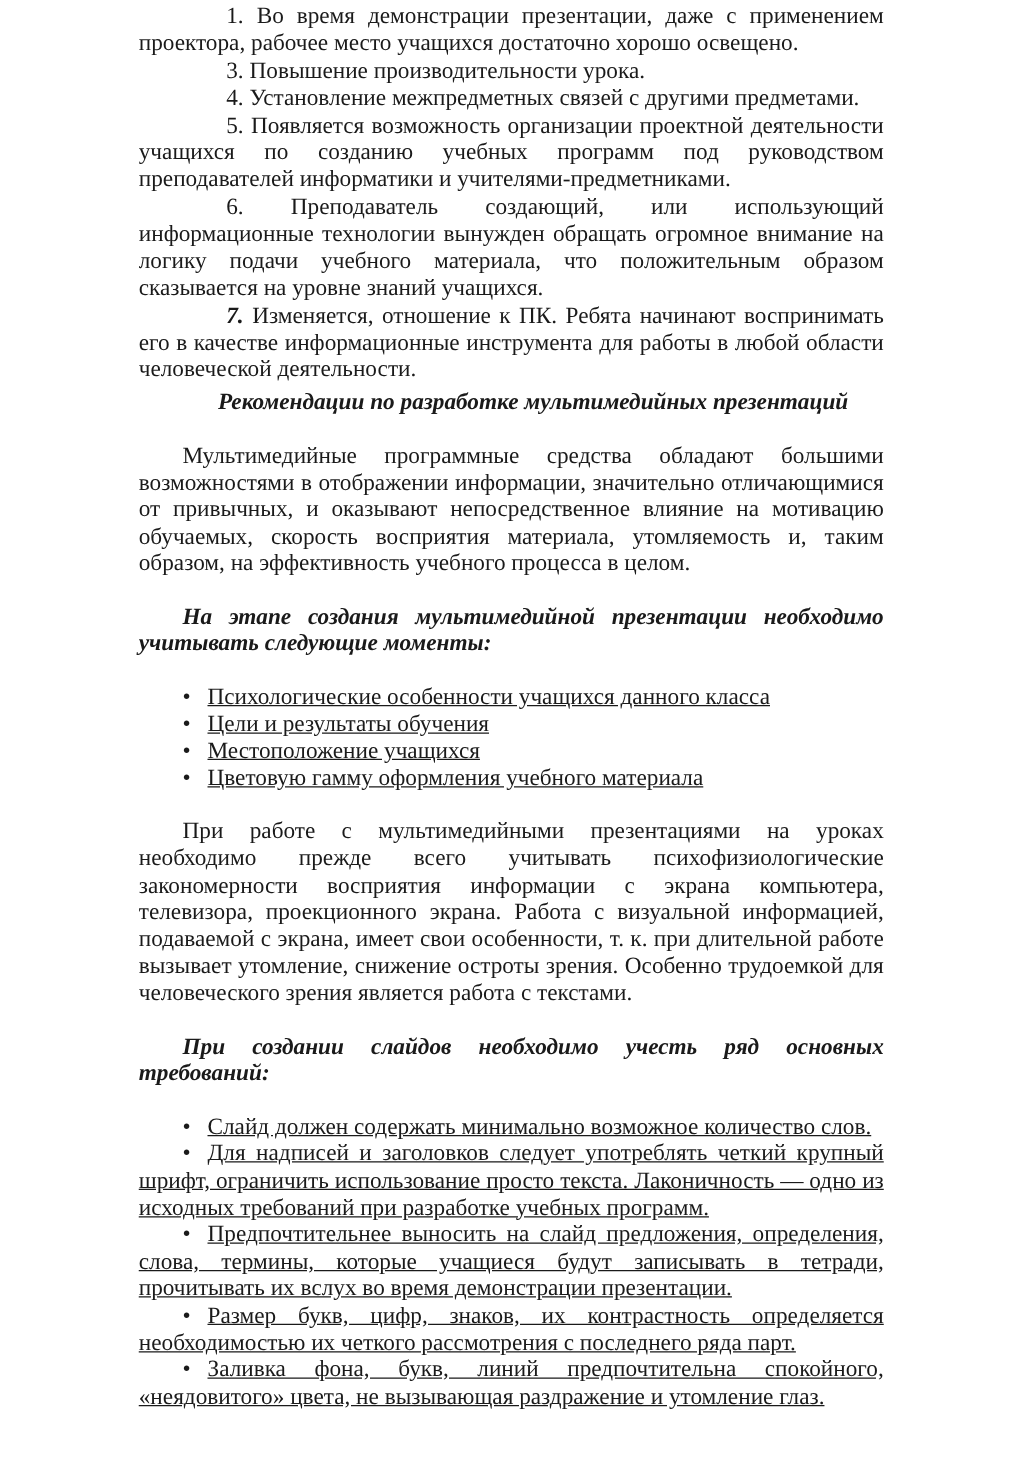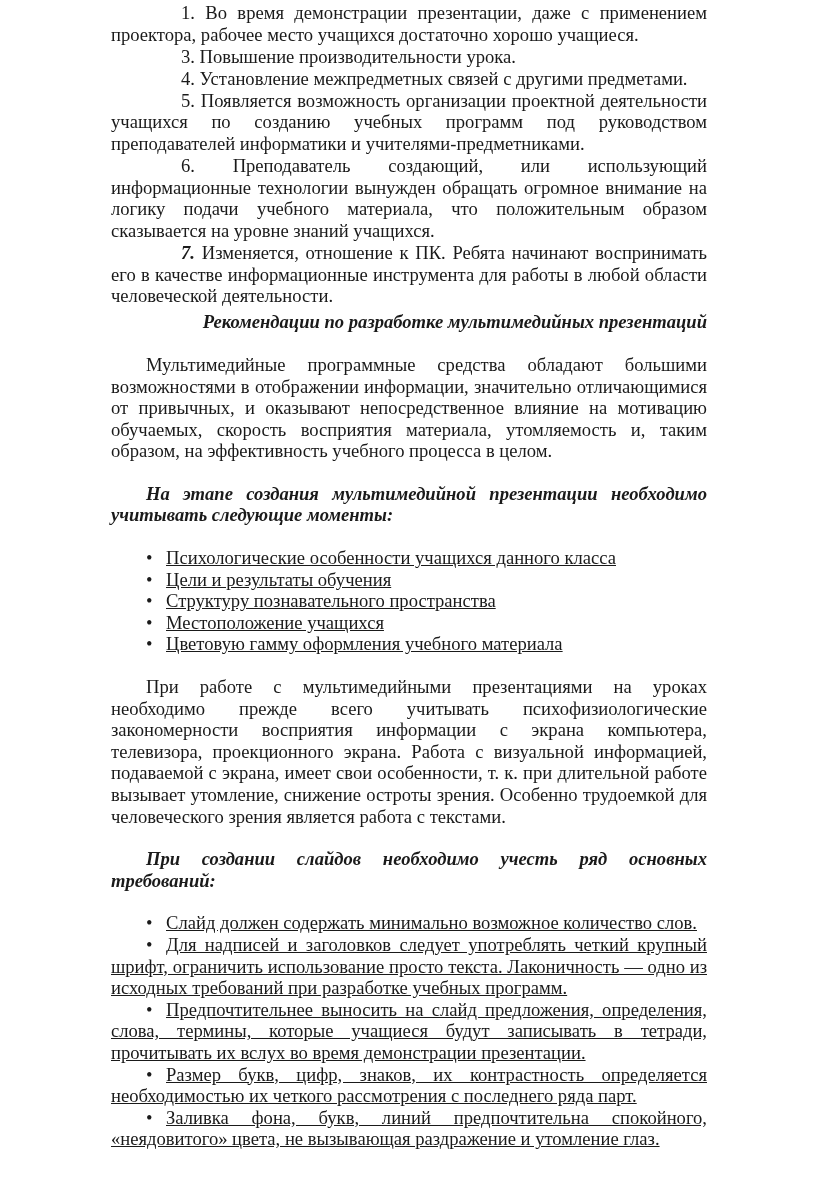--- a/index.html
+++ b/index.html
@@ -36,21 +36,21 @@
     .heading {
       font-weight: bold;
       font-style: italic;
       text-align: justify;
       text-indent: 35px;
     }
     .heading-center {
       font-weight: bold;
       font-style: italic;
       text-indent: 35px;
-      text-align: right;
+      text-align: center;
     }
     .gap-s { height: 4px; }
     .gap-l { height: 21px; }
     .bullet-line {
       text-indent: 35px;
       text-align: justify;
       margin: 0;
       text-decoration: underline;
     }
     .bullet-dot {
@@ -59,42 +59,41 @@
       text-indent: 0;
     }
     .list-item { margin-bottom: 0.5px; }
   </style>
 </head>
 <body>
 
 <div class="page">
 
   <div>
-    <p class="list-item"><span class="num">1.</span> <span>Во время демонстрации презентации, даже с применением проектора, рабочее место учащихся достаточно хорошо учащиеся.</span></p>
+    <p class="list-item"><span class="num">1.</span> <span>Во время демонстрации презентации, даже с применением проектора, рабочее место учащихся достаточно хорошо освещено.</span></p>
     <p class="list-item"><span class="num">3.</span> <span>Повышение производительности урока.</span></p>
     <p class="list-item"><span class="num">4.</span> <span>Установление межпредметных связей с другими предметами.</span></p>
     <p class="list-item"><span class="num">5.</span> <span>Появляется возможность организации проектной деятельности учащихся по созданию учебных программ под руководством преподавателей информатики и учителями-предметниками.</span></p>
     <p class="list-item"><span class="num">6.</span> <span>Преподаватель создающий, или использующий информационные технологии вынужден обращать огромное внимание на логику подачи учебного материала, что положительным образом сказывается на  уровне знаний учащихся.</span></p>
     <p class="list-item"><span class="num num-b">7.</span> <span>Изменяется, отношение к ПК. Ребята начинают воспринимать его в качестве информационные инструмента для работы в любой области человеческой деятельности.</span></p>
   </div>
 
   <div class="gap-s"></div>
   <p class="heading-center">Рекомендации по разработке мультимедийных презентаций</p>
 
   <div class="gap-l"></div>
   <p>Мультимедийные программные средства обладают большими возможностями в отображении информации, значительно отличающимися от привычных, и оказывают непосредственное влияние на мотивацию обучаемых, скорость восприятия материала, утомляемость и, таким образом, на эффективность учебного процесса в целом.</p>
 
   <div class="gap-l"></div>
   <p class="heading">На этапе создания мультимедийной презентации необходимо учитывать следующие моменты:</p>
 
   <div class="gap-l"></div>
   <div>
     <p class="bullet-line"><span class="bullet-dot">•</span><span>Психологические особенности учащихся данного класса</span></p>
     <p class="bullet-line"><span class="bullet-dot">•</span><span>Цели и результаты обучения</span></p>
-    <p class="bullet-line"><span class="bullet-dot">•</span><span>Структуру познавательного пространства</span></p>
     <p class="bullet-line"><span class="bullet-dot">•</span><span>Местоположение учащихся</span></p>
     <p class="bullet-line"><span class="bullet-dot">•</span><span>Цветовую гамму оформления учебного материала</span></p>
   </div>
 
   <div class="gap-l"></div>
   <p>При работе с мультимедийными презентациями на уроках необходимо прежде всего учитывать психофизиологические закономерности восприятия информации с экрана компьютера, телевизора, проекционного экрана. Работа с визуальной информацией, подаваемой с экрана, имеет свои особенности, т. к. при длительной работе вызывает утомление, снижение остроты зрения. Особенно трудоемкой для человеческого зрения является работа с текстами.</p>
 
   <div class="gap-l"></div>
   <p class="heading">При создании слайдов необходимо учесть ряд основных требований:</p>
 

